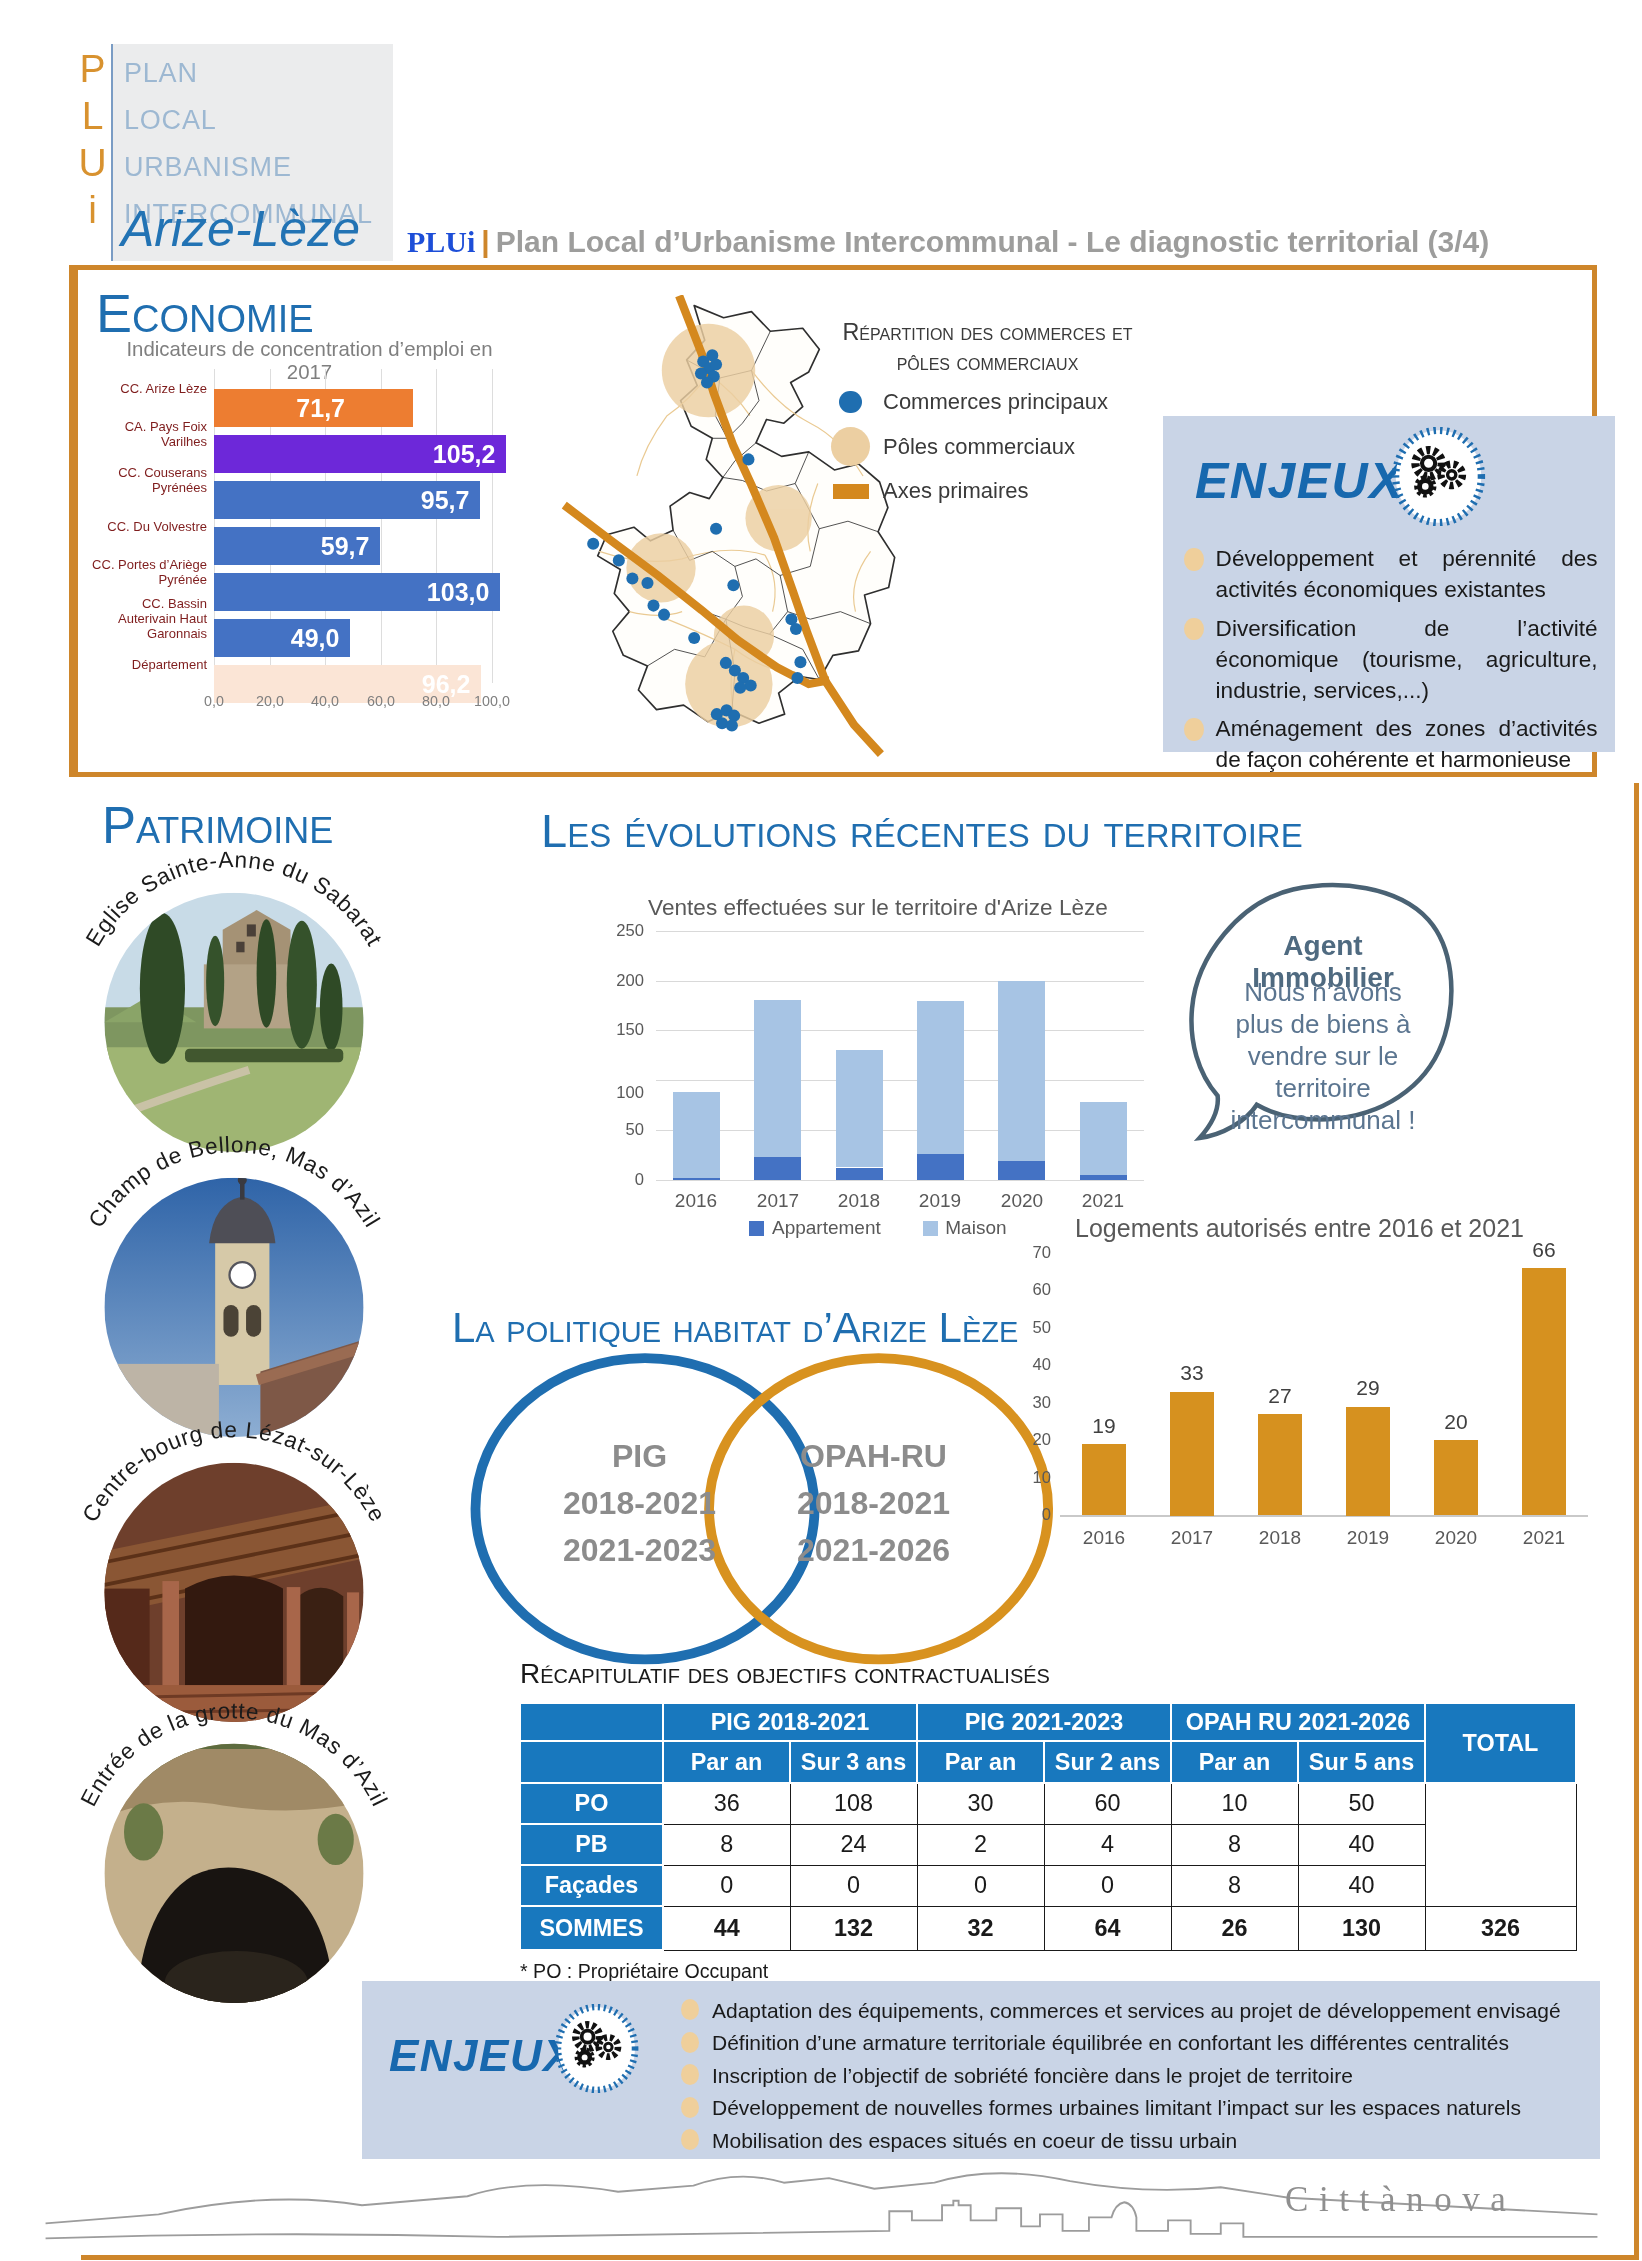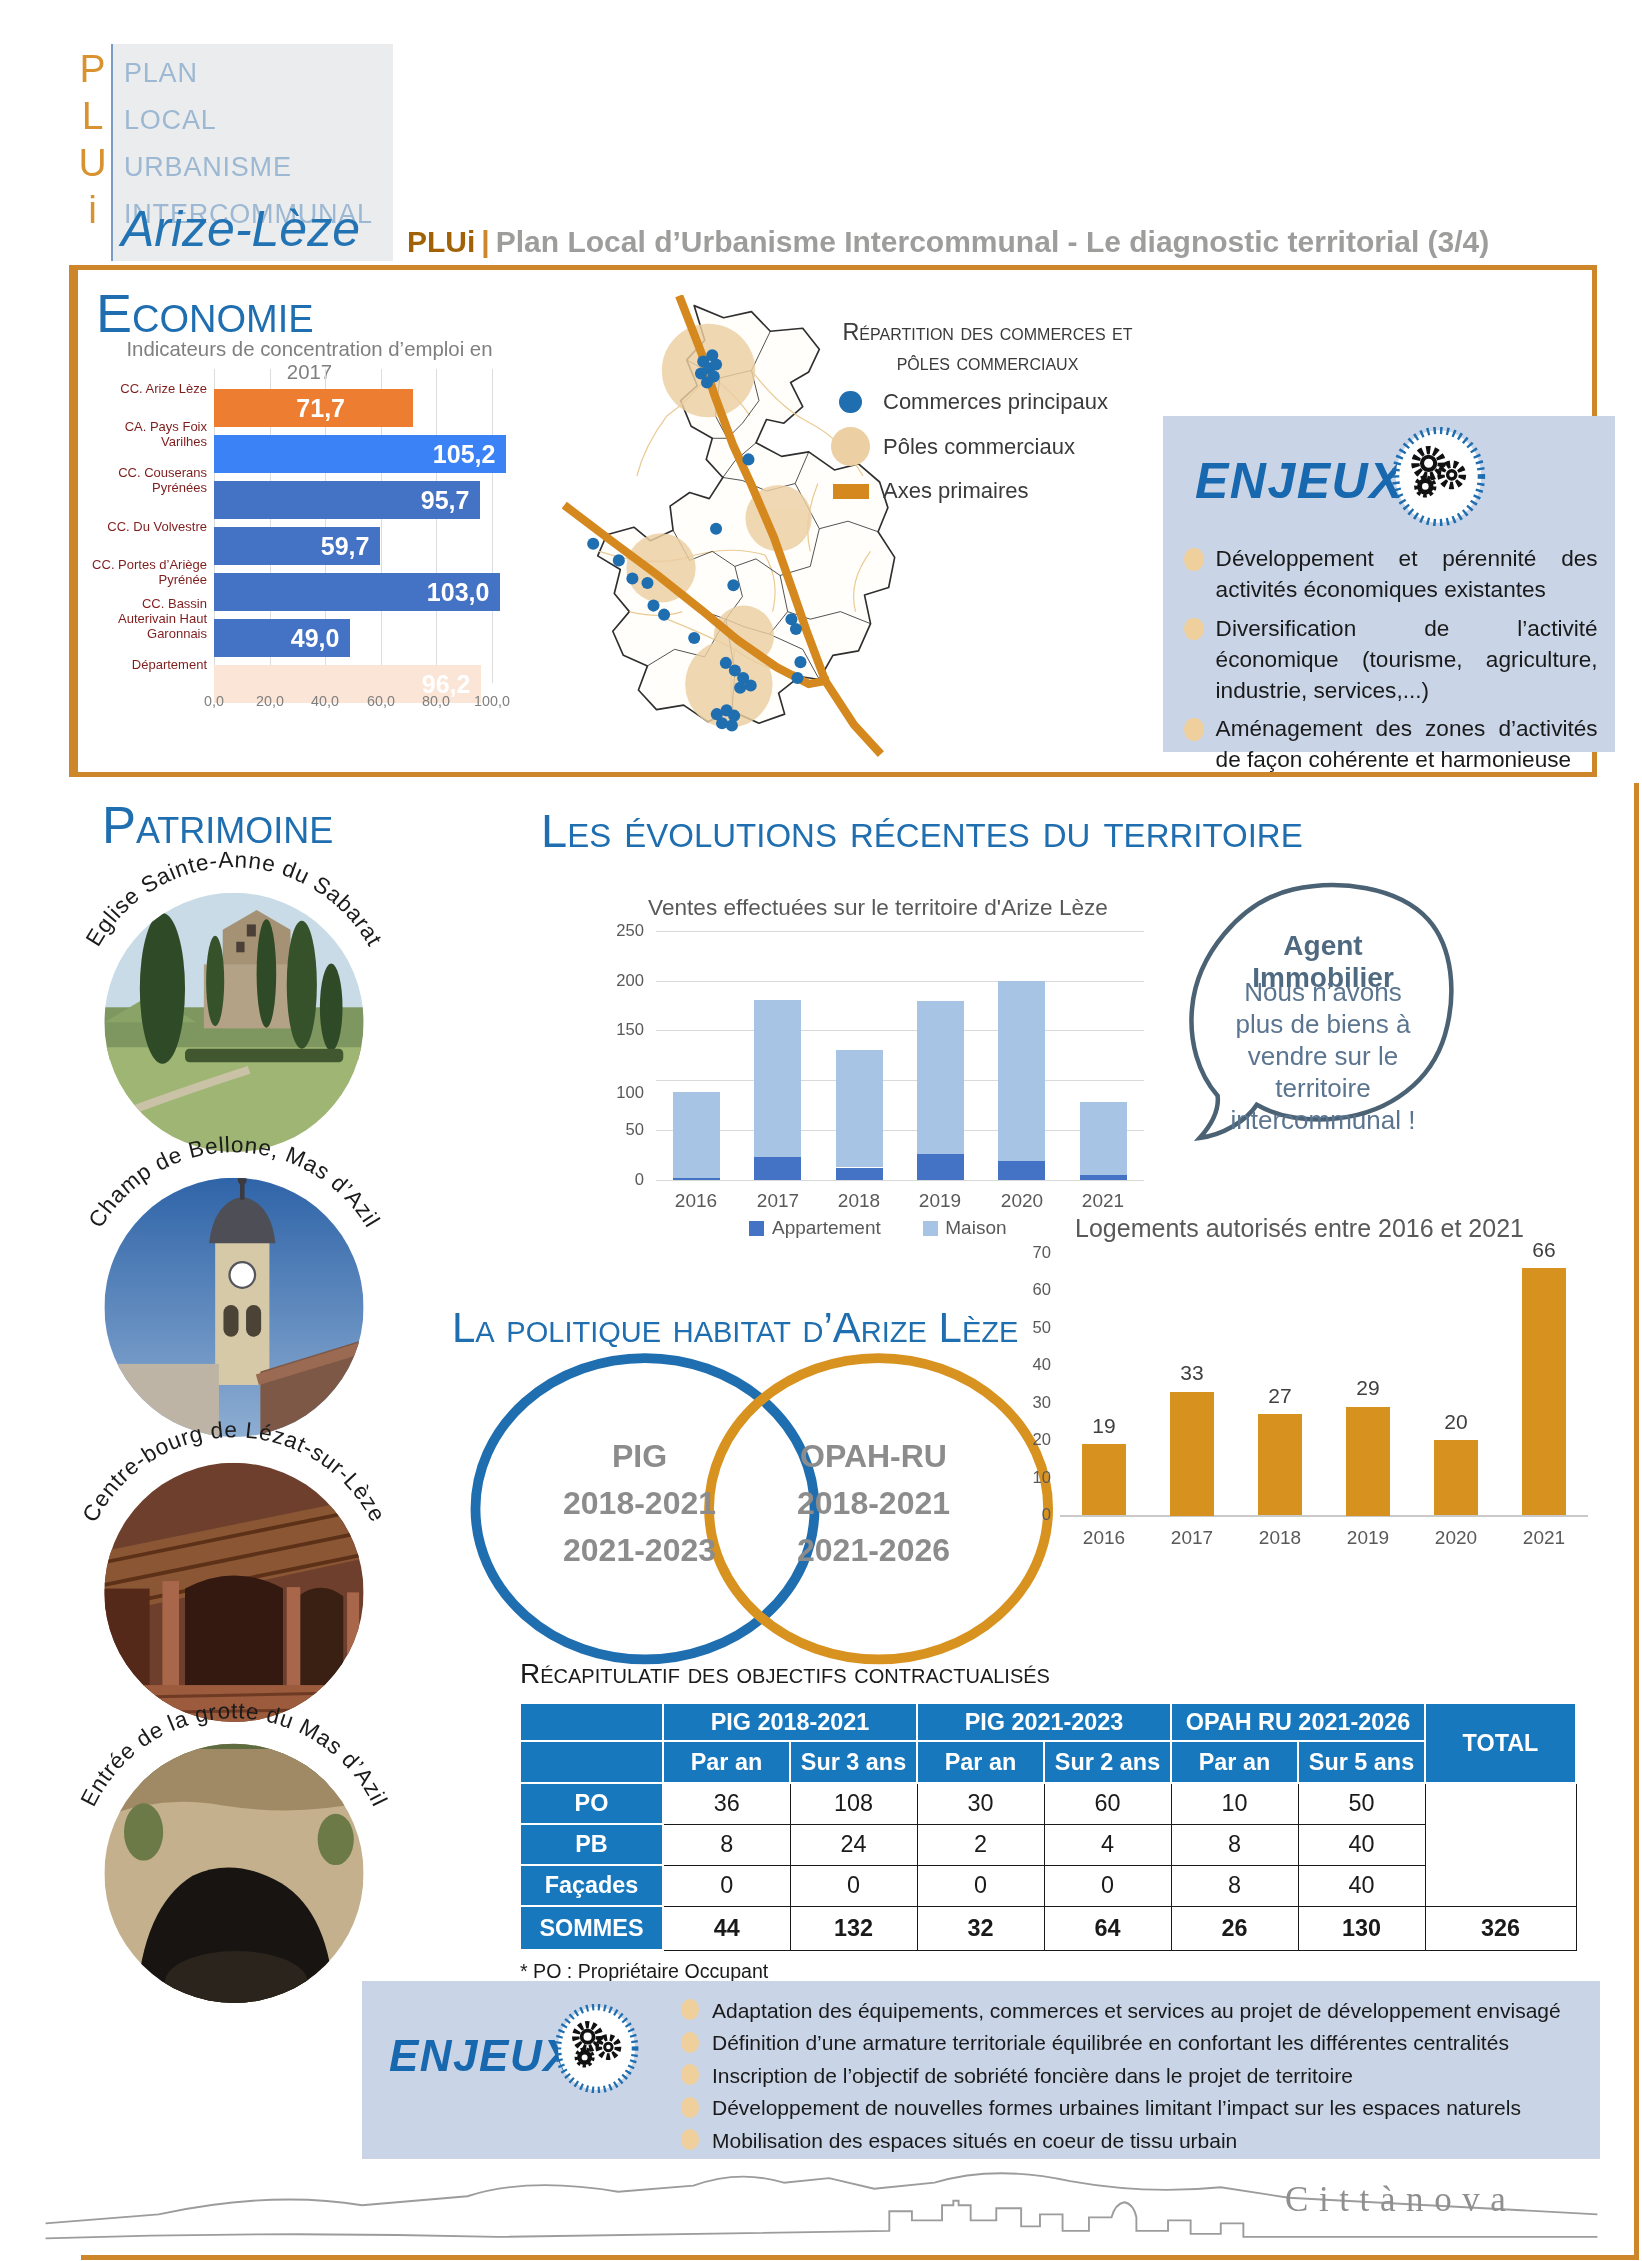--- a/index.html
+++ b/index.html
@@ -11,21 +11,21 @@
   
   .logo-panel{left:111px;top:44px;width:280px;height:217px;background:#EBECED;border-left:2.3px solid #7A9CC4;}
   .logo-letters{left:75px;top:45px;width:35px;text-align:center;}
   .logo-letter{font-size:39px;line-height:47px;color:#D8922F;}
   .logo-words{left:124px;top:50px;}
   .logo-word{font-size:27px;line-height:47px;color:#9DB8D2;letter-spacing:0.8px;}
   .logo-territory{left:121px;top:200px;font-size:50px;font-style:italic;color:#2273B4;}
   .main-title{left:407px;top:21px;width:1176px;text-align:center;color:#CE862B;
               font-weight:bold;font-size:73px;line-height:93px;}
   .subtitle{left:407px;top:225px;font-size:30px;font-weight:bold;white-space:nowrap;}
-  .subtitle .brand{color:#a16207;}
+  .subtitle .brand{color:#1d4ed8;font-family:Liberation Serif, serif;}
   .subtitle .sep{color:#CE862B;padding:0 6px;}
   .subtitle .txt{color:#9D9D9C;}
 
   
   .eco-box{left:69px;top:265px;width:1514px;height:502px;border:5.3px solid #CE862B;border-left-width:9.8px;background:#fff;}
   .eco-heading{left:96px;top:282px;font-size:54px;color:#1F6EB0;}
   .chart-title{color:#7F7F7F;font-size:20.4px;text-align:center;}
   .hbar-title{left:106px;top:338px;width:407px;}
   .hbar-body{left:90px;top:369px;width:437px;height:371px;}
   .hbar-body *{position:absolute;}
@@ -142,21 +142,21 @@
       <div class="hgrid" style="left: 180px; height: 314px;"></div>
       <div class="hgrid" style="left: 235px; height: 314px;"></div>
       <div class="hgrid" style="left: 291px; height: 314px;"></div>
       <div class="hgrid" style="left: 346px; height: 314px;"></div>
       <div class="hgrid" style="left: 402px; height: 314px;"></div>
       <div class="hbar-label" style="top: 0px; height: 38px;">CC. Arize Lèze</div>
       <div class="hbar-bar" style="top: 0px; left: 124px; width: 199px; height: 38px; background: rgb(237, 125, 49);">
         <div class="hbar-value" style="padding-right: 68px;">71,7</div>
       </div>
       <div class="hbar-label" style="top: 46px; height: 38px;">CA. Pays Foix Varilhes</div>
-      <div class="hbar-bar" style="top: 46px; left: 124px; width: 292px; height: 38px; background: #3b82f6;">
+      <div class="hbar-bar" style="top: 46px; left: 124px; width: 292px; height: 38px; background: #6d28d9;">
         <div class="hbar-value">105,2</div>
       </div>
       <div class="hbar-label" style="top: 92px; height: 38px;">CC. Couserans Pyrénées</div>
       <div class="hbar-bar" style="top: 92px; left: 124px; width: 266px; height: 38px; background: rgb(68, 114, 196);">
         <div class="hbar-value">95,7</div>
       </div>
       <div class="hbar-label" style="top: 138px; height: 38px;">CC. Du Volvestre</div>
       <div class="hbar-bar" style="top: 138px; left: 124px; width: 166px; height: 38px; background: rgb(68, 114, 196);">
         <div class="hbar-value">59,7</div>
       </div>

